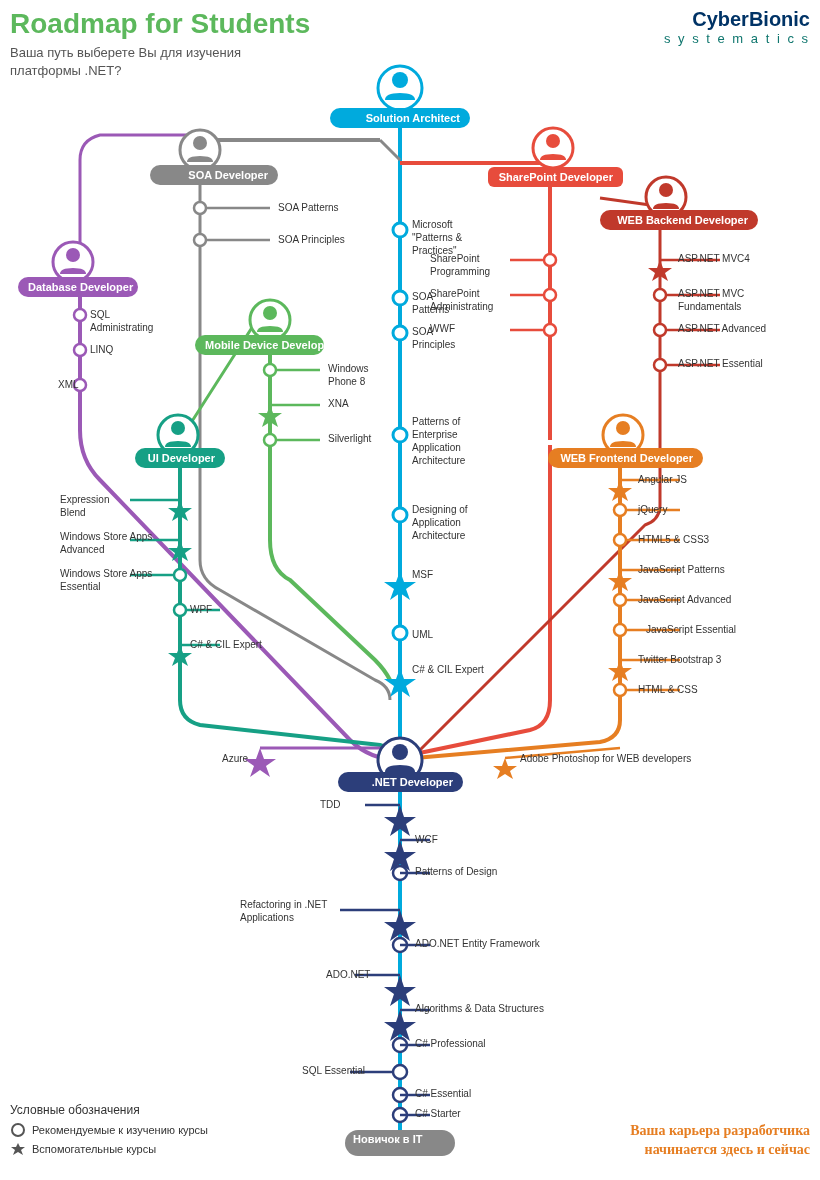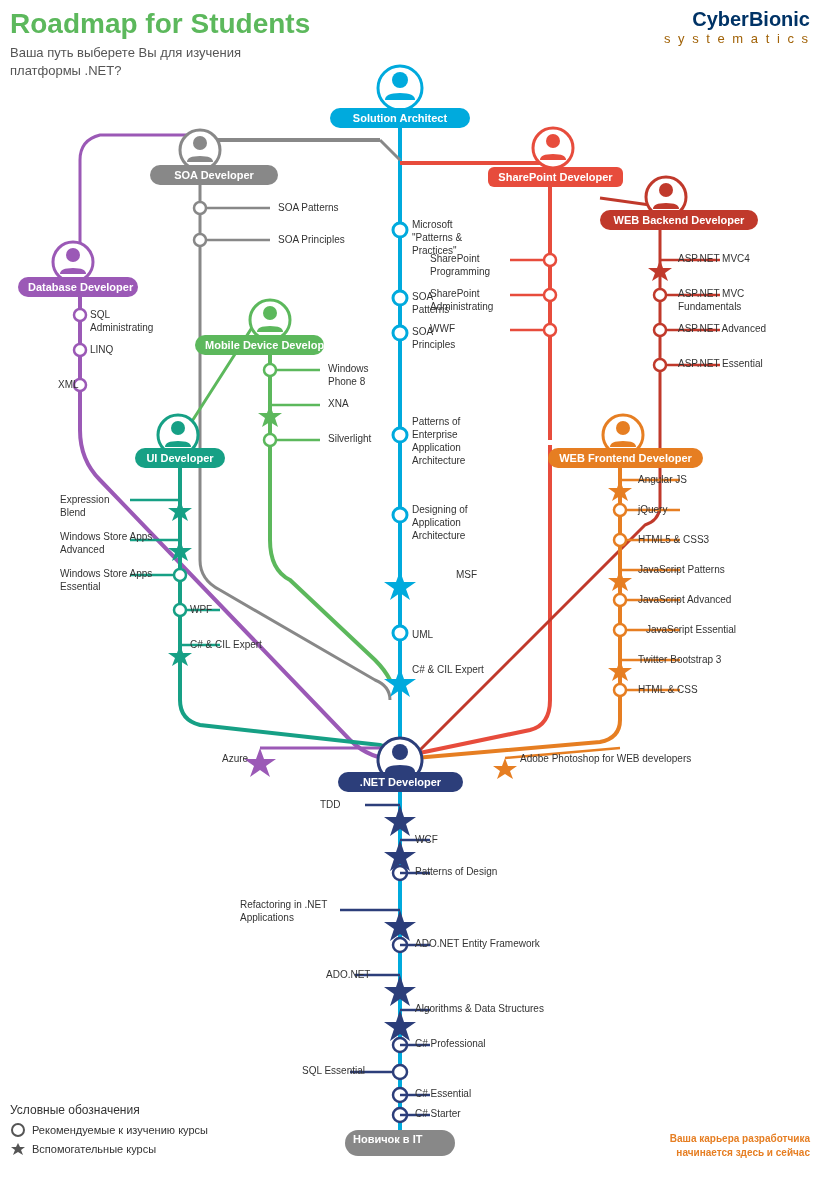--- a/index.html
+++ b/index.html
@@ -41,42 +41,42 @@
       right: 10px;
       text-align: right;
     }
     .logo-text {
       font-size: 20px;
       font-weight: bold;
       color: #003366;
     }
     .logo-sub {
       font-size: 13px;
-      color: #a16207;
+      color: #0f766e;
       letter-spacing: 2px;
     }
 
     
     .main-svg {
       position: absolute;
       top: 0;
       left: 0;
       width: 820px;
       height: 1180px;
     }
 
     
     .role-badge {
       position: absolute;
       border-radius: 15px;
       color: white;
       font-size: 11px;
       font-weight: bold;
       padding: 4px 10px;
-      text-align: center;
+      text-align: right;
       white-space: nowrap;
     }
 
     
     .course-label {
       position: absolute;
       font-size: 10px;
       color: #333;
       line-height: 1.3;
     }
@@ -99,25 +99,26 @@
       gap: 6px;
       font-size: 11px;
       color: #333;
       margin-bottom: 3px;
     }
 
     .cta {
       position: absolute;
       bottom: 20px;
       right: 10px;
-      font-size: 10px;
+      font-size: 14px;
       font-weight: bold;
       color: #e67e22;
       text-align: right;
       line-height: 1.4;
+      font-family: Liberation Serif, serif;
     }
   </style>
 </head>
 <body>
 
 <div class="page-container">
 
   <div class="header">
     <div class="title">Roadmap for Students</div>
     <div class="subtitle">
@@ -385,21 +386,21 @@
 
   <div class="role-badge" style="background:#2c3e7a; left:338px; top:772px; width:125px;">.NET Developer</div>
 
   <div style="position:absolute; left:353px; top:1133px; color:white; font-size:11px; font-weight:bold;">Новичок в IT</div>
 
   <div class="course-label" style="left:412px; top:218px;">Microsoft<br>"Patterns &amp;<br>Practices"</div>
   <div class="course-label" style="left:412px; top:290px;">SOA<br>Patterns</div>
   <div class="course-label" style="left:412px; top:325px;">SOA<br>Principles</div>
   <div class="course-label" style="left:412px; top:415px;">Patterns of<br>Enterprise<br>Application<br>Architecture</div>
   <div class="course-label" style="left:412px; top:503px;">Designing of<br>Application<br>Architecture</div>
-  <div class="course-label" style="left:412px; top:568px;margin-left:44px;">MSF</div>
+  <div class="course-label" style="left:412px; top:568px;">MSF</div>
   <div class="course-label" style="left:412px; top:628px;">UML</div>
   <div class="course-label" style="left:412px; top:663px;">C# &amp; CIL Expert</div>
 
   <div class="course-label" style="left:90px; top:308px;">SQL<br>Administrating</div>
   <div class="course-label" style="left:90px; top:343px;">LINQ</div>
   <div class="course-label" style="left:58px; top:378px;">XML</div>
 
   <div class="course-label" style="left:278px; top:201px;">SOA Patterns</div>
   <div class="course-label" style="left:278px; top:233px;">SOA Principles</div>
 

